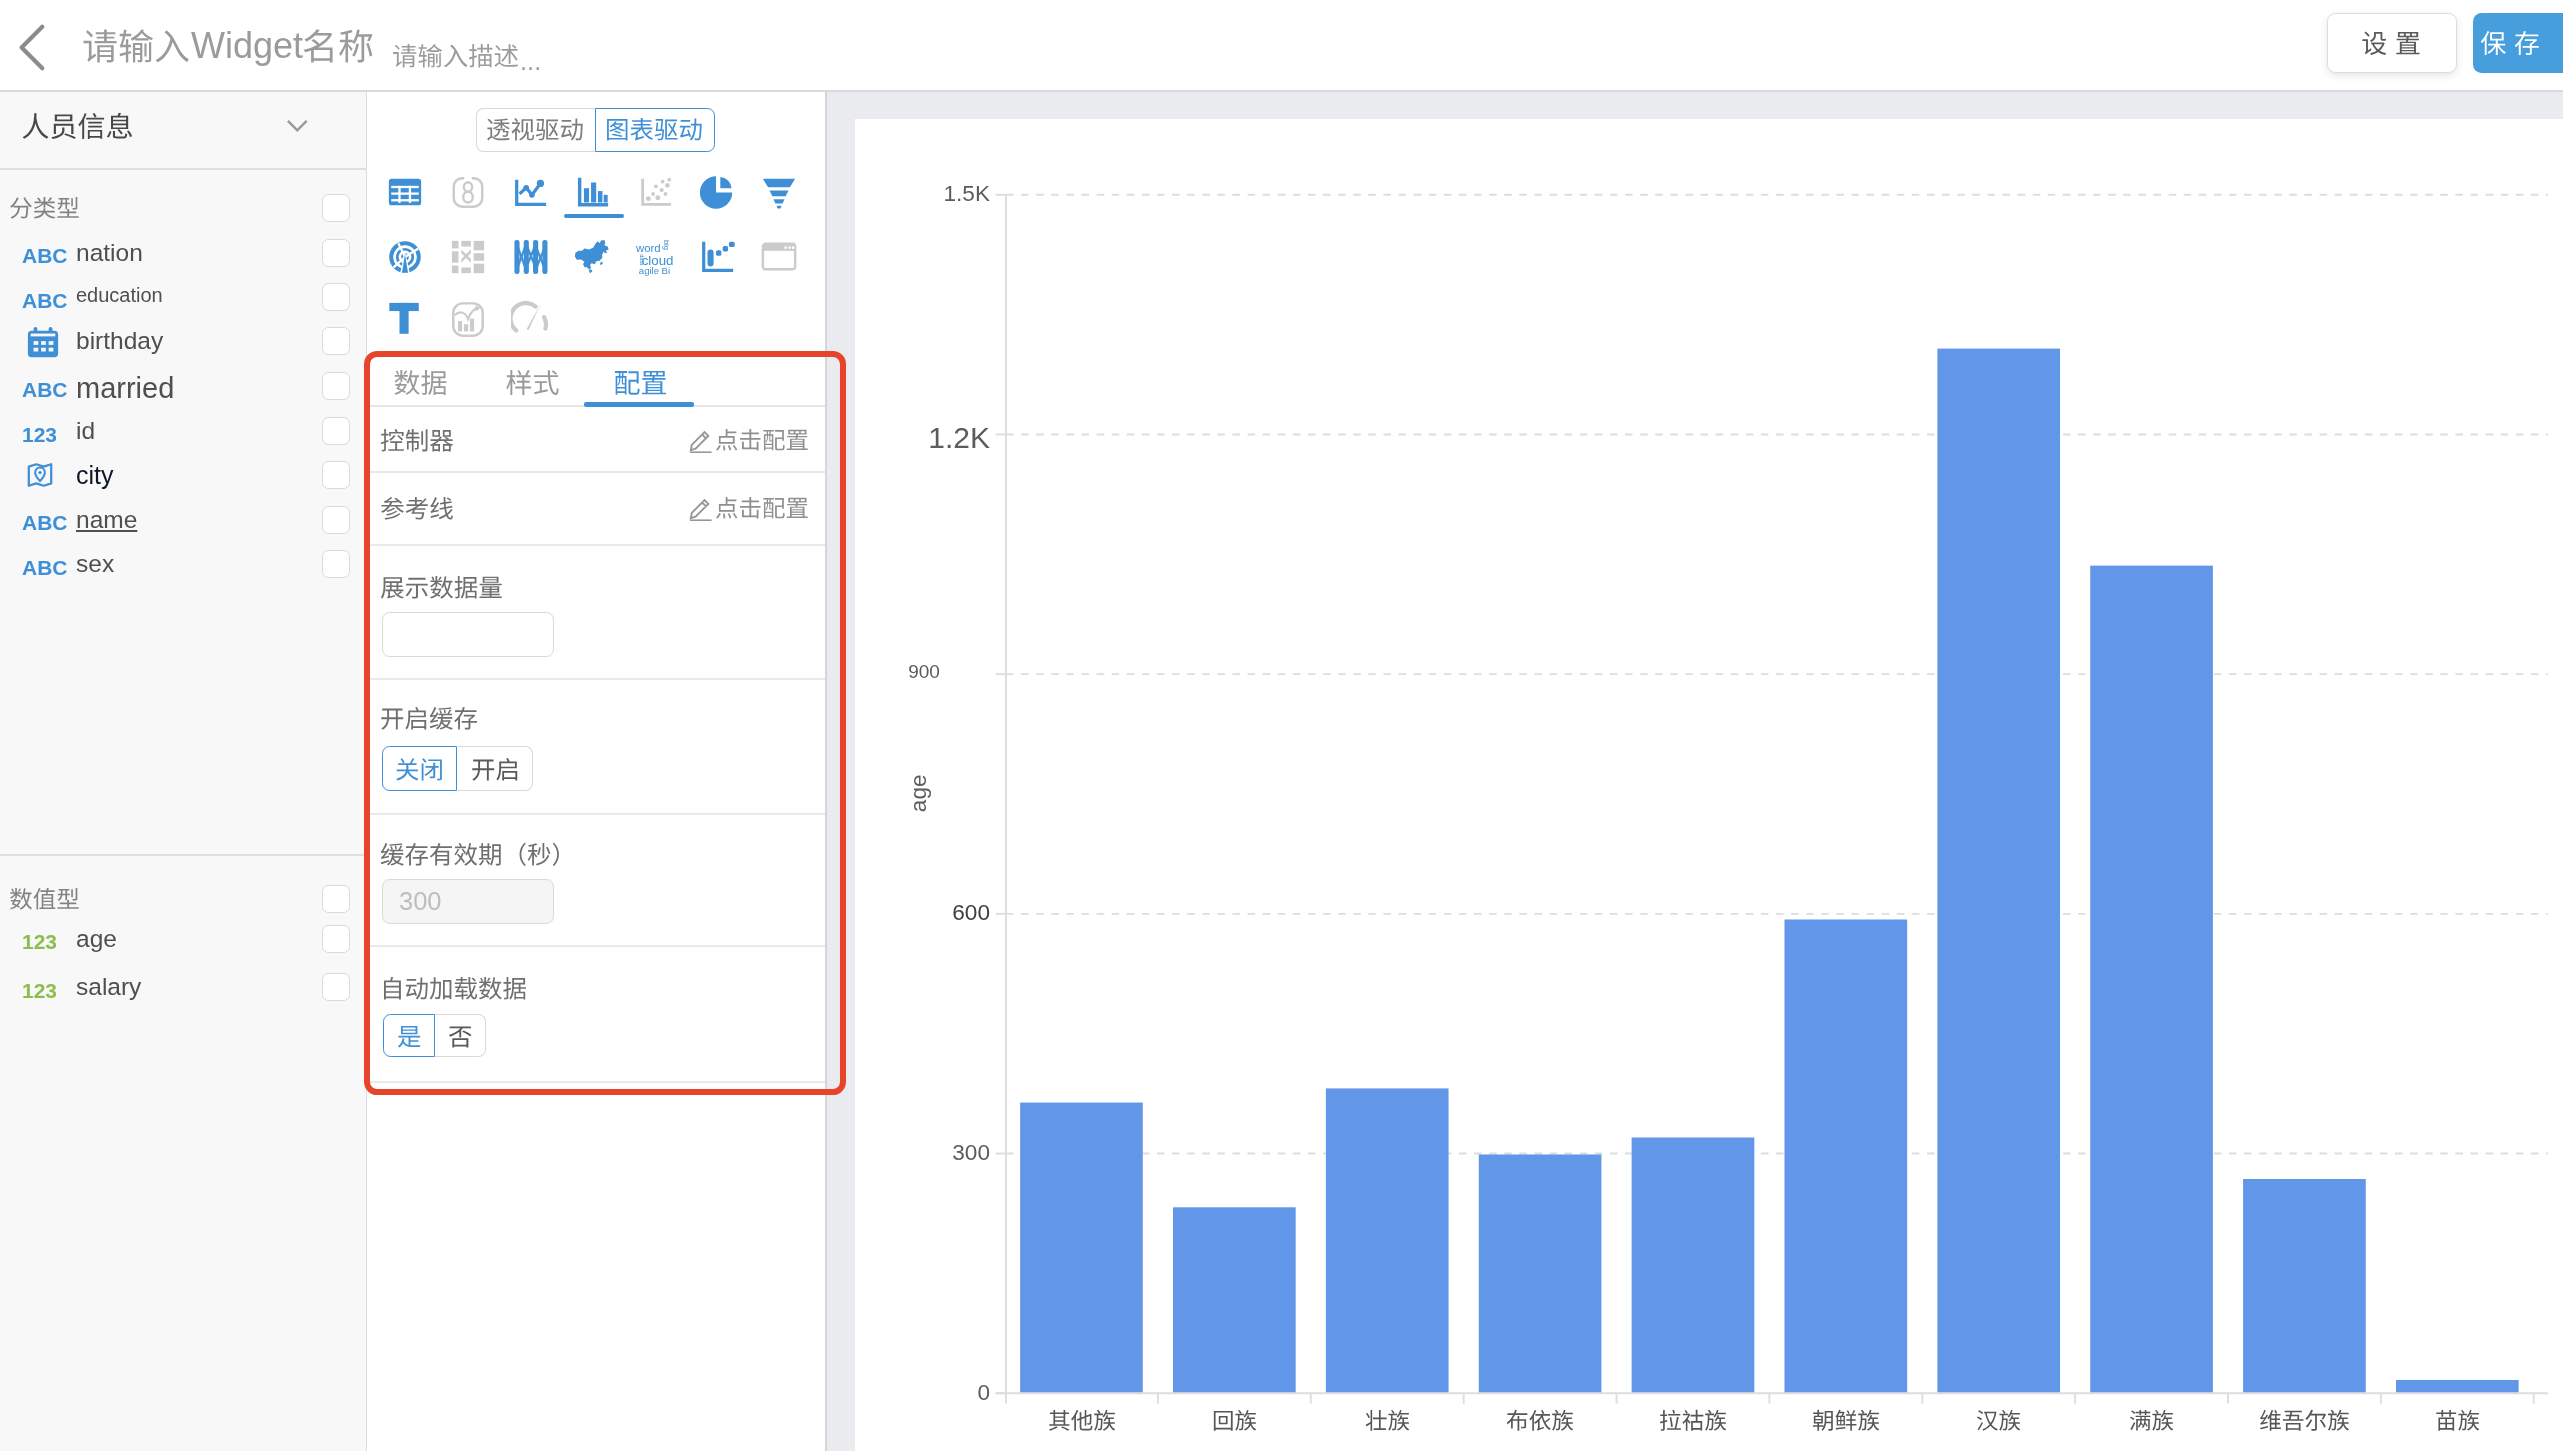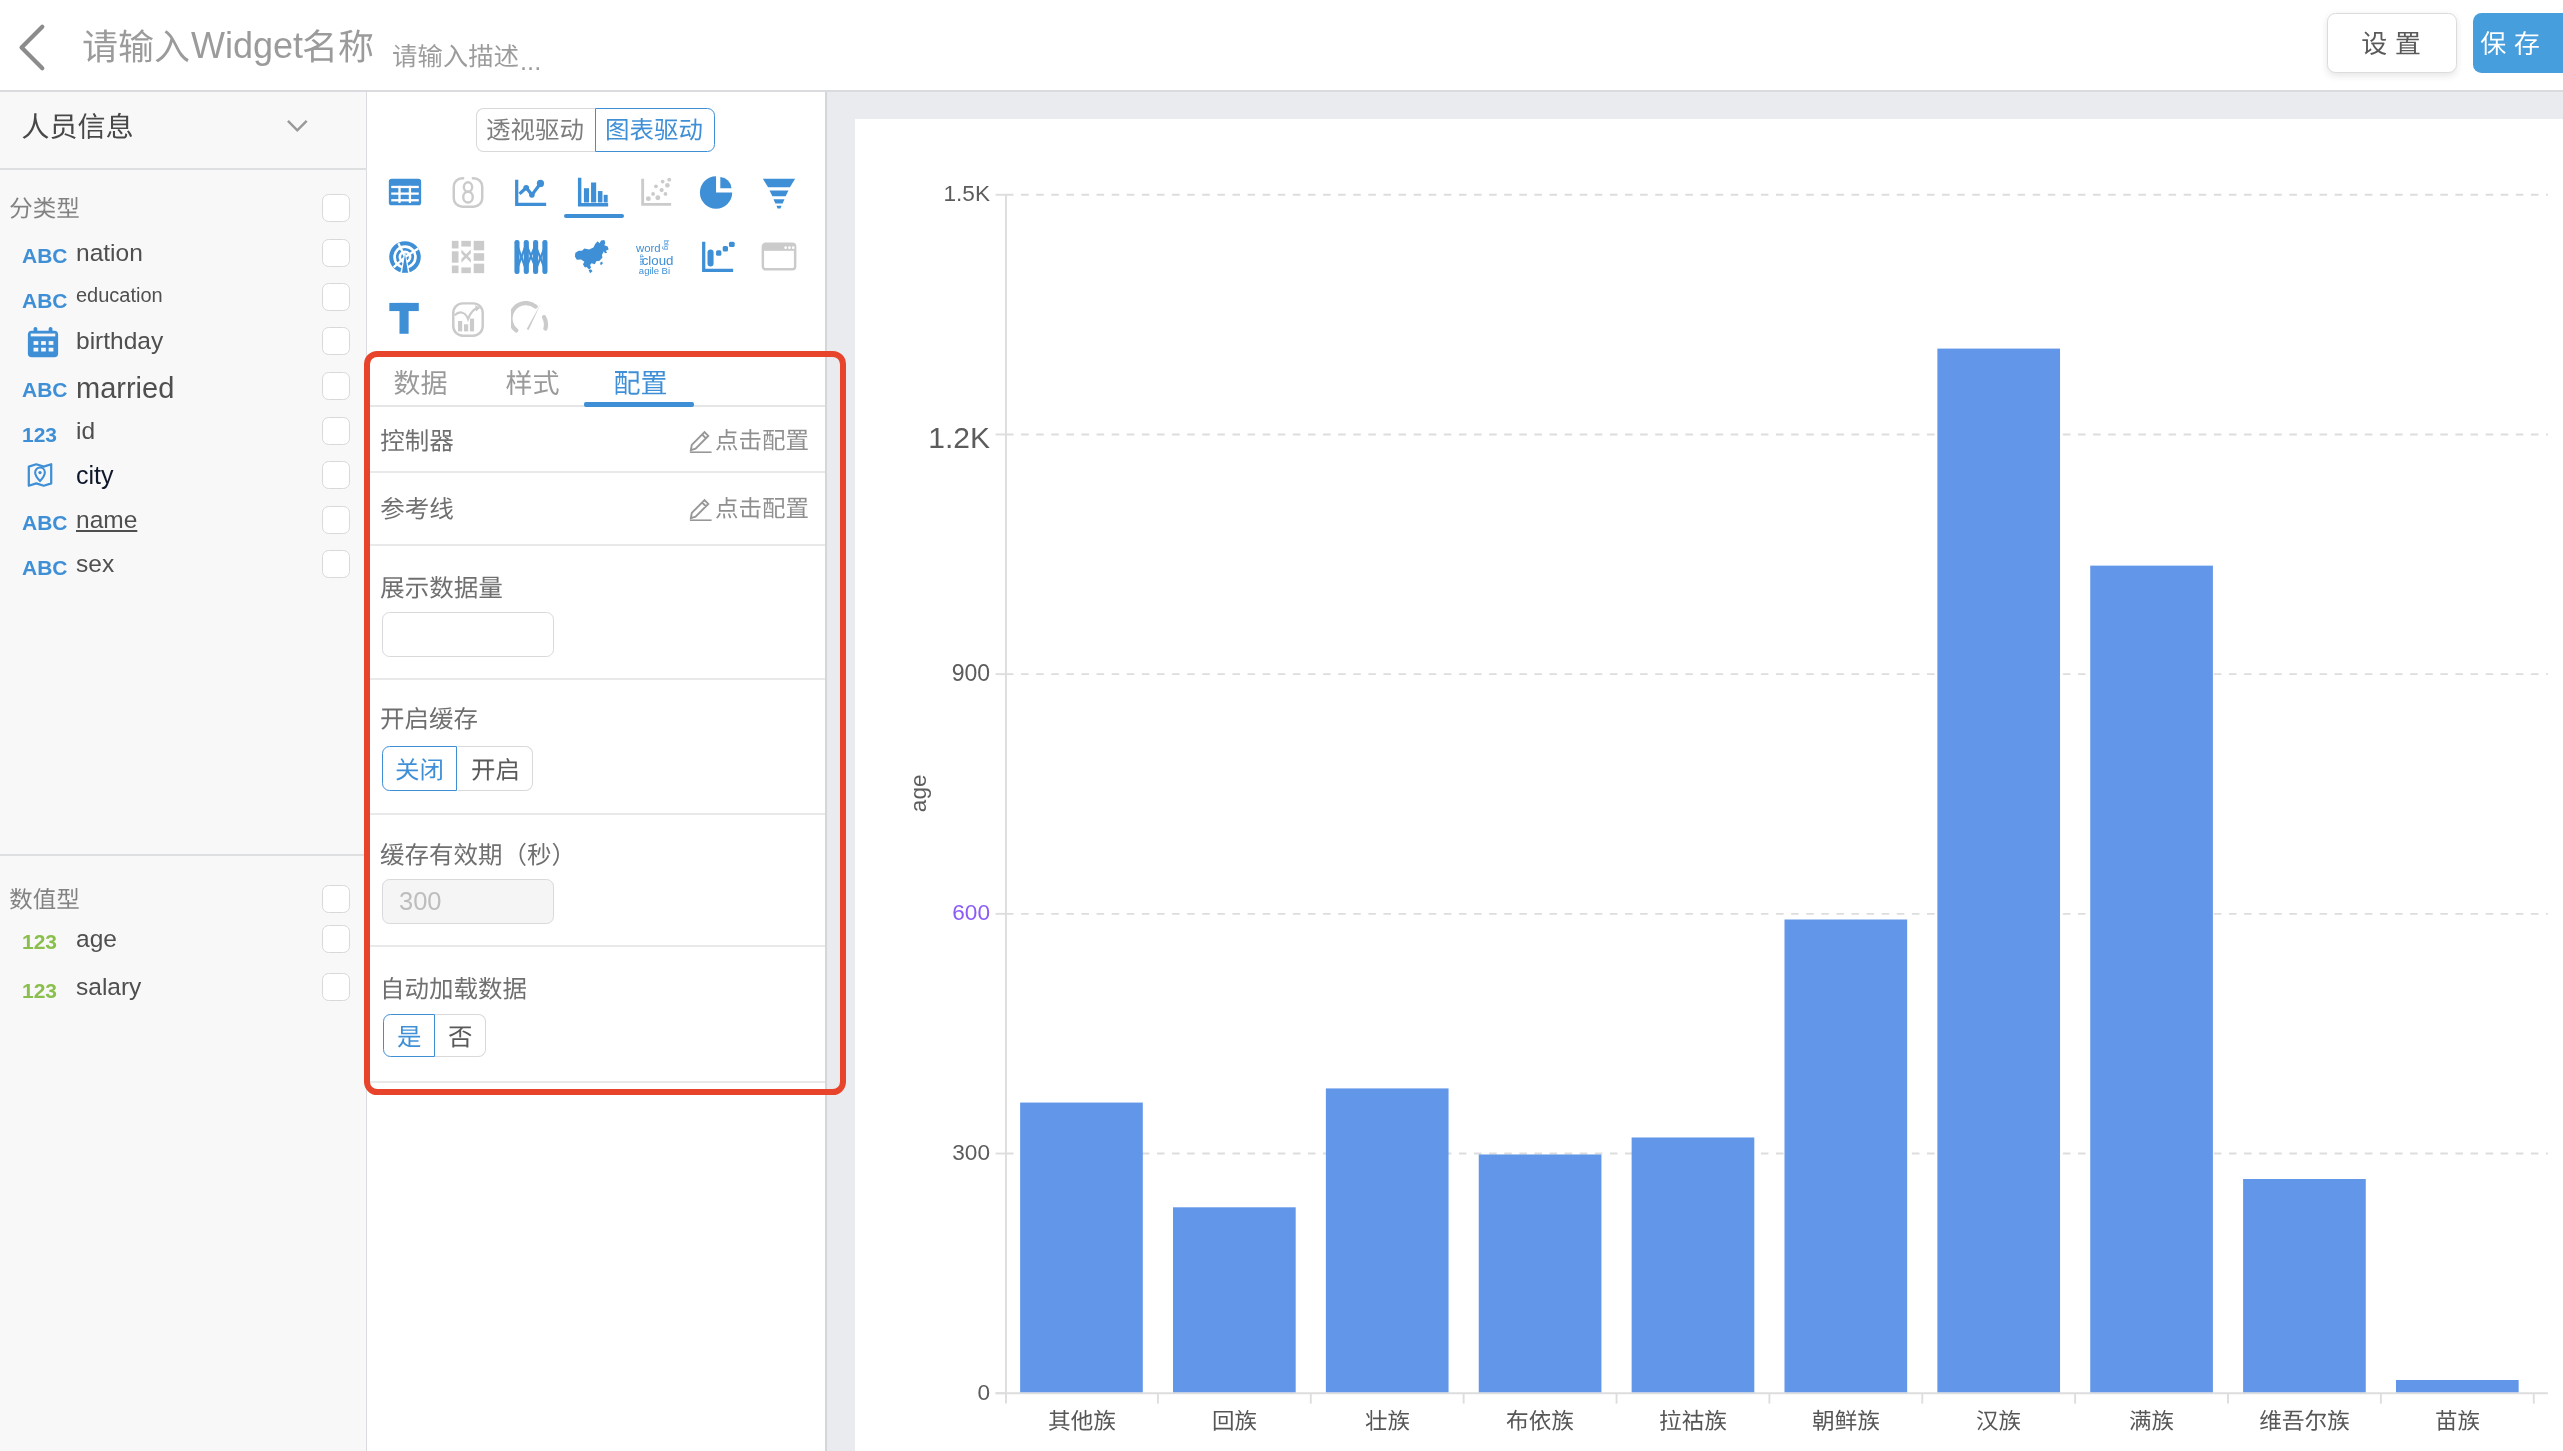--- a/index.html
+++ b/index.html
@@ -537,22 +537,22 @@
     <rect x="1567" y="1223" width="130" height="252" fill="#6196e8"></rect>
     <rect x="1729" y="1205" width="130" height="270" fill="#6196e8"></rect>
     <rect x="1891" y="974" width="130" height="501" fill="#6196e8"></rect>
     <rect x="2053" y="369" width="130" height="1106" fill="#6196e8"></rect>
     <rect x="2215" y="599" width="130" height="876" fill="#6196e8"></rect>
     <rect x="2377" y="1249" width="130" height="226" fill="#6196e8"></rect>
     <rect x="2539" y="1462" width="130" height="13" fill="#6196e8"></rect>
   </svg>
 <div class="x" style="left:858px;top:183px;width:132px;text-align:right;font-size:22.6px;color:#5c5c5c">1.5K</div>
 <div class="x" style="left:858px;top:423px;width:132px;text-align:right;font-size:30px;color:#5c5c5c">1.2K</div>
-<div class="x" style="left:858px;top:662px;width:132px;text-align:right;font-size:23px;color:#5c5c5c">900</div>
-<div class="x" style="left:858px;top:902px;width:132px;text-align:right;font-size:22.6px;color:#8b5cf6">600</div>
+<div class="x" style="left:858px;top:662px;width:132px;text-align:center;font-size:19px;color:#5c5c5c">900</div>
+<div class="x" style="left:858px;top:902px;width:132px;text-align:right;font-size:22.6px;color:#404040">600</div>
 <div class="x" style="left:858px;top:1142px;width:132px;text-align:right;font-size:22.6px;color:#5c5c5c">300</div>
 <div class="x" style="left:858px;top:1382px;width:132px;text-align:right;font-size:22.6px;color:#5c5c5c">0</div>
 <div class="x" style="left:900px;top:782px;font-size:22.6px;color:#5c5c5c;transform:rotate(-90deg);transform-origin:center">age</div>
 <svg class="t" style="left:1048px;top:1409px;width:68px;height:23.6px" viewBox="0 0 72 25" width="68" height="23.6">
     <g fill="#565656" transform="translate(0,21.1) scale(0.024,-0.024)">
       <use href="#z5176" x="0"></use>
       <use href="#z4ED6" x="1000"></use>
       <use href="#z65CF" x="2000"></use>
     </g>
   </svg>

